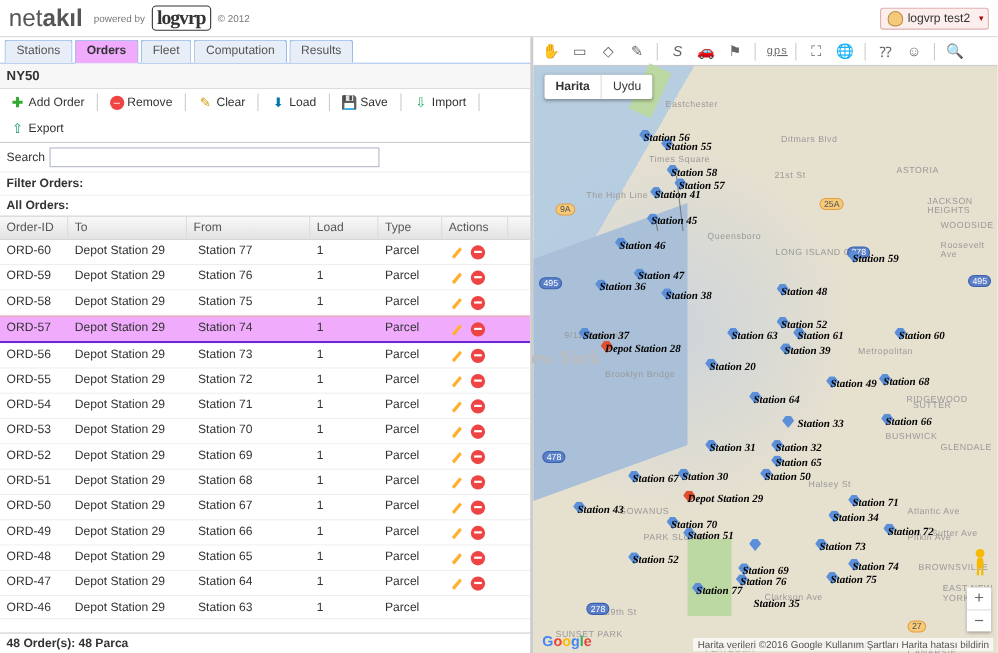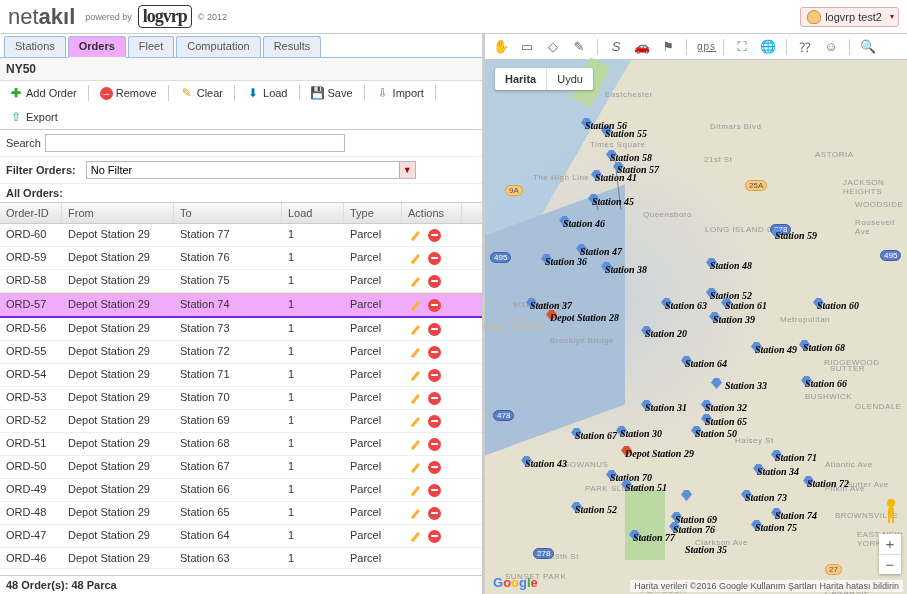--- a/index.html
+++ b/index.html
@@ -167,33 +167,29 @@
         </div>
     </div>
 
     <div class="search-row">
       <label>Search</label>
       <input value="" style="">
     </div>
 
     <div class="filter-row">
       <label>Filter Orders:</label>
-      <div class="combo">
-        <input value="No Filter" style="">
-        <div class="trigger">▼</div>
-      </div>
     </div>
 
     <div class="section-label">All Orders:</div>
 
     <div class="grid">
       <div class="ghead" id="ghead">
           <div class="gh c1">Order-ID</div>
+          <div class="gh c3">To</div>
           <div class="gh c2">From</div>
-          <div class="gh c3">To</div>
           <div class="gh c4">Load</div>
           <div class="gh c5">Type</div>
           <div class="gh c6">Actions</div>
         </div>
       <div class="gbody" id="gbody">
           <div class="grow">
             <div class="gc c1">ORD-60</div>
             <div class="gc c2">Depot Station 29</div>
             <div class="gc c3">Station 77</div>
             <div class="gc c4">1</div>

